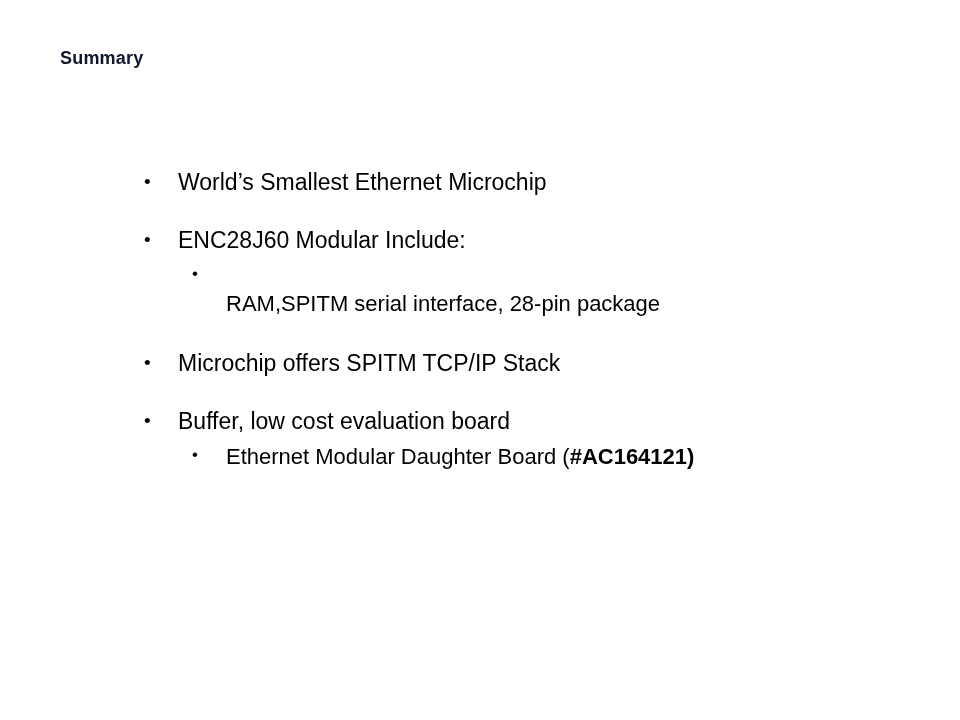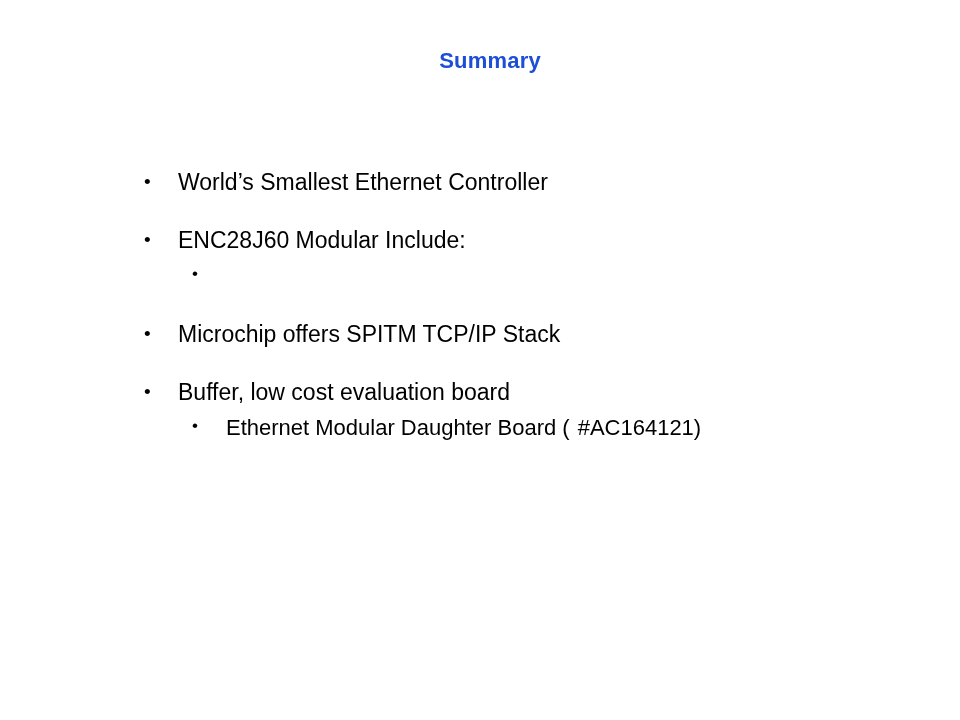--- a/index.html
+++ b/index.html
@@ -21,26 +21,25 @@
     height: 720px;
     background: #ffffff;
   }
 
   
   .slide-title {
     position: absolute;
     left: 60px;
     top: 48px;
     width: 860px;
-    text-align: center;
-    font-size: 22px;
+    font-size: 18px;
     font-weight: bold;
     line-height: 1.15;
     letter-spacing: 0.2px;
-    color: #1d4ed8;
+    color: #0f172a;
   }
 
   
   .body-block {
     position: absolute;
     left: 140px;
     top: 168px;
     width: 700px;
   }
 
@@ -88,47 +87,47 @@
 
   
   .gap-after-sub {
     margin-bottom: 30px;
   }
   .tight {
     margin-bottom: 6px;
   }
 
   .bold {
-    font-weight: normal;
-    margin-left: 8px;
+    font-weight: bold;
   }
 </style>
 </head>
 <body>
 
 <div class="slide">
 
   <div class="slide-title">Summary</div>
 
   <div class="body-block">
 
     <div class="bullet-row lvl1">
       <span class="marker">•</span>
-      <span class="btext">World’s Smallest Ethernet Controller</span>
+      <span class="btext">World’s Smallest Ethernet Microchip</span>
     </div>
 
     <div class="bullet-row lvl1 tight">
       <span class="marker">•</span>
       <span class="btext">ENC28J60 Modular Include:</span>
     </div>
 
     <div class="bullet-row lvl2 gap-after-sub">
       <span class="marker">•</span>
       <span class="btext">
         <br>
+        <span>RAM,SPITM serial interface, 28-pin package</span>
       </span>
     </div>
 
     <div class="bullet-row lvl1">
       <span class="marker">•</span>
       <span class="btext">Microchip offers SPITM TCP/IP Stack</span>
     </div>
 
     <div class="bullet-row lvl1 tight">
       <span class="marker">•</span>

